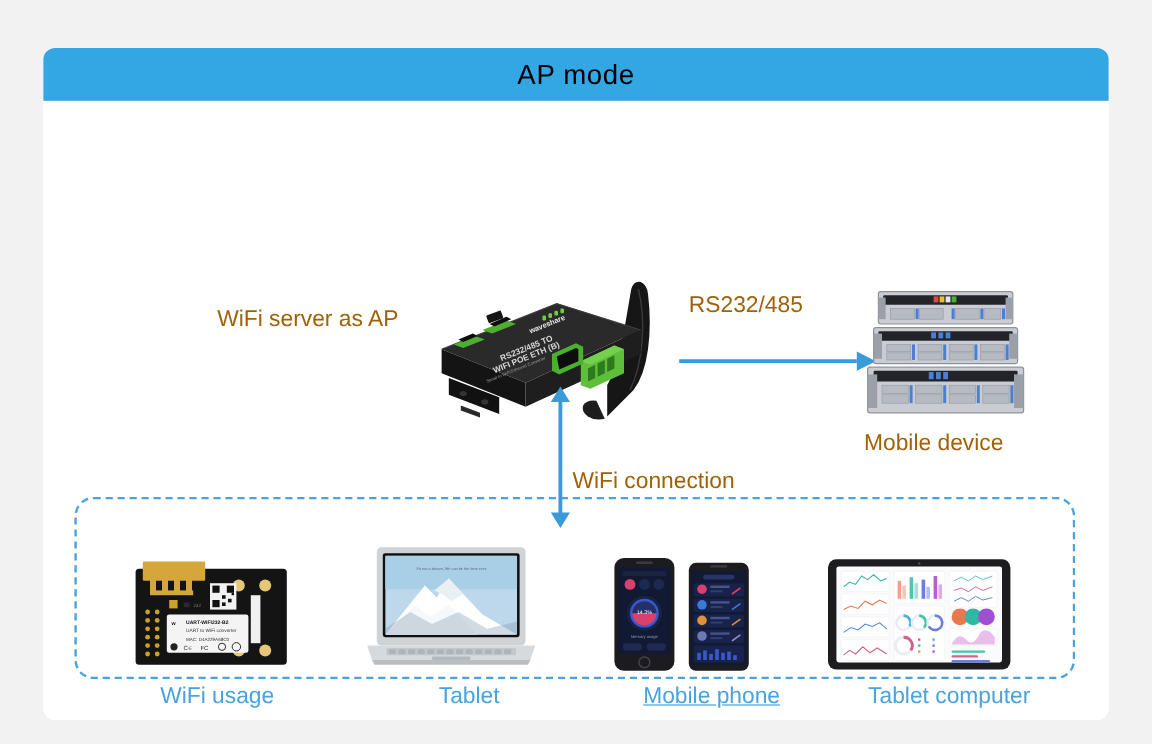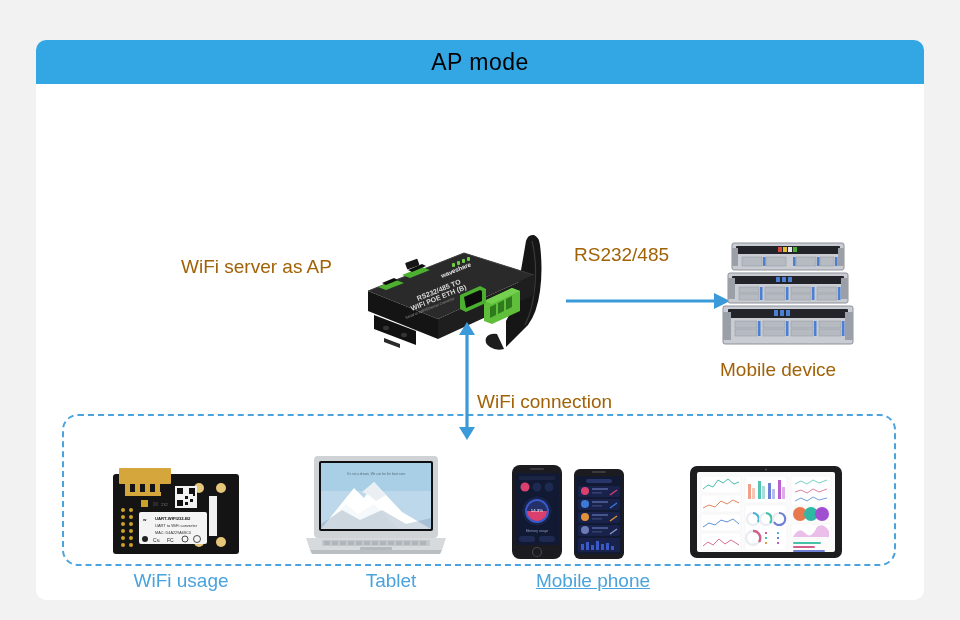--- a/index.html
+++ b/index.html
@@ -490,15 +490,16 @@
             <rect x="105" y="84" width="22" height="2" rx="1" fill="#d45f8a"></rect>
             <rect x="105" y="88" width="32" height="2" rx="1" fill="#6e7fd6"></rect>
           </g>
         </g>
       </svg>
     </div>
 
     <div class="dev-lbl dl1">WiFi usage</div>
     <div class="dev-lbl dl2">Tablet</div>
     <div class="dev-lbl dl3">Mobile phone</div>
+    <div class="dev-lbl dl4">Tablet computer</div>
 
   </div>
 </div>
 
 </body></html>

